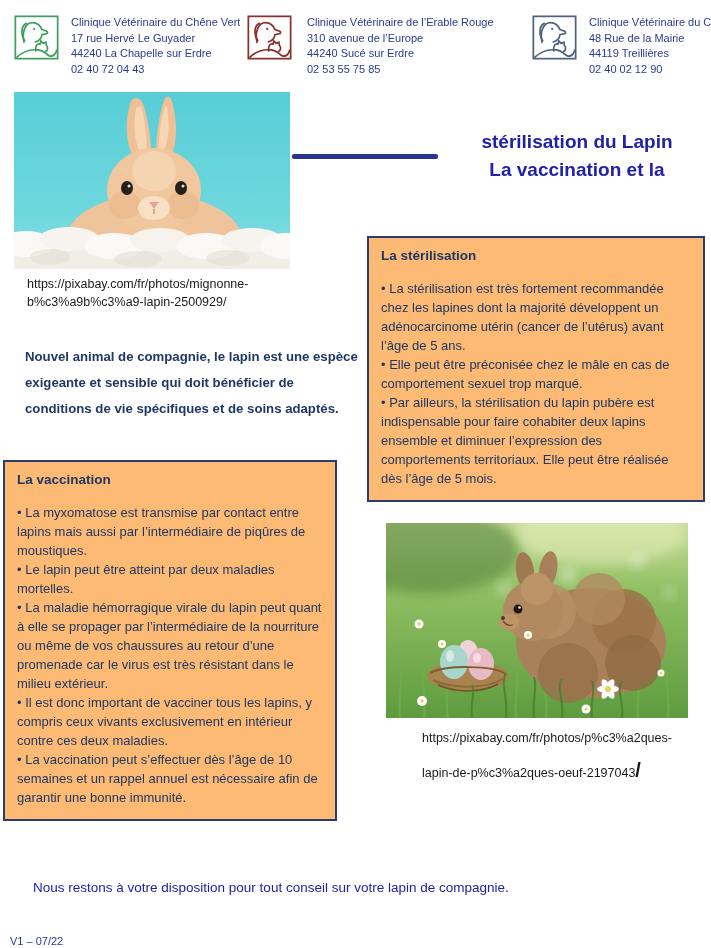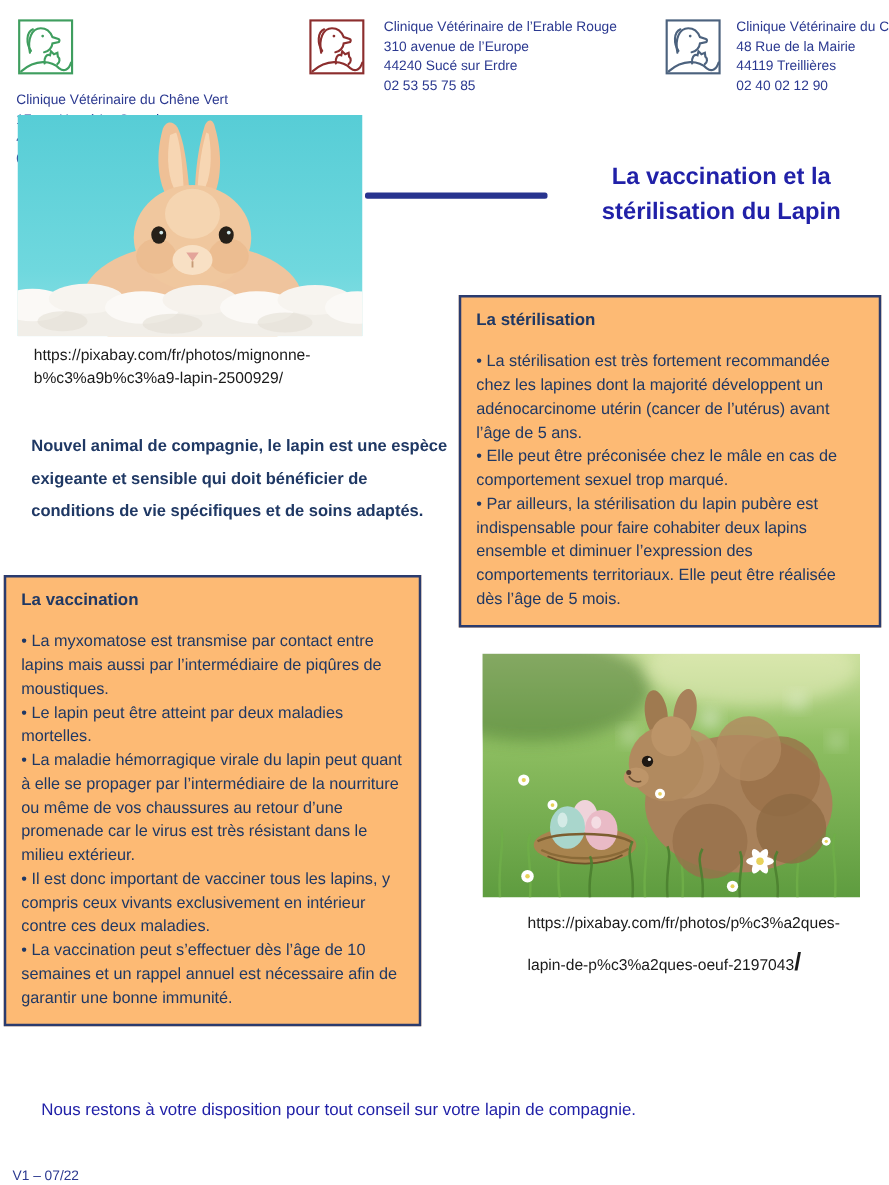--- a/index.html
+++ b/index.html
@@ -4,21 +4,21 @@
 <style>
   html,body { margin:0; padding:0; background:#ffffff; }
   .page {
     position:relative; width:711px; height:948px; margin:0 auto;
     background:#ffffff; overflow:hidden;
     font-family:"Liberation Sans", sans-serif;
   }
 
   
   .clinic { position:absolute; top:14px; display:flex; gap:11px; }
-  .clinic.c1 { left:13px;flex-direction:column; }
+  .clinic.c1 { left:13px; }
   .clinic.c2 { left:246px;gap:14px; }
   .clinic.c3 { left:531px; }
   .clinic .logo { width:47px; height:47px; flex:0 0 auto; }
   .clinic .logo svg { width:100%; height:100%; display:block; }
   .clinic-lines { font-size:11px; line-height:15.5px; color:#2B3990; padding-top:1px; white-space:nowrap; }
 
   
   .divider { position:absolute; left:292px; top:154px; width:146px; height:5px; background:#28348F; border-radius:2px; }
   .title { position:absolute; left:446px; top:128px; width:262px; text-align:center;
            font-size:19px; font-weight:bold; line-height:28px; color:#2121A8; }
@@ -150,22 +150,22 @@
         <ellipse cx="272" cy="154" rx="26" ry="13" fill="#FBF9F6"></ellipse>
         <ellipse cx="36" cy="165" rx="20" ry="8" fill="#E4DFD5" opacity="0.6"></ellipse>
         <ellipse cx="124" cy="167" rx="24" ry="8" fill="#E4DFD5" opacity="0.6"></ellipse>
         <ellipse cx="214" cy="166" rx="22" ry="8" fill="#E4DFD5" opacity="0.6"></ellipse>
       </g>
     </svg>
   </div>
 
   <div class="divider"></div>
   <div class="title">
+    <div>stérilisation du Lapin</div>
     <div>La vaccination et la</div>
-    <div>stérilisation du Lapin</div>
   </div>
 
   <div class="caption1">
     <p>https://pixabay.com/fr/photos/mignonne-</p>
     <p>b%c3%a9b%c3%a9-lapin-2500929/</p>
   </div>
 
   <p class="intro">Nouvel animal de compagnie, le lapin est une espèce exigeante et sensible qui doit bénéficier de conditions de vie spécifiques et de soins adaptés.</p>
 
   <div class="box vaccination">

